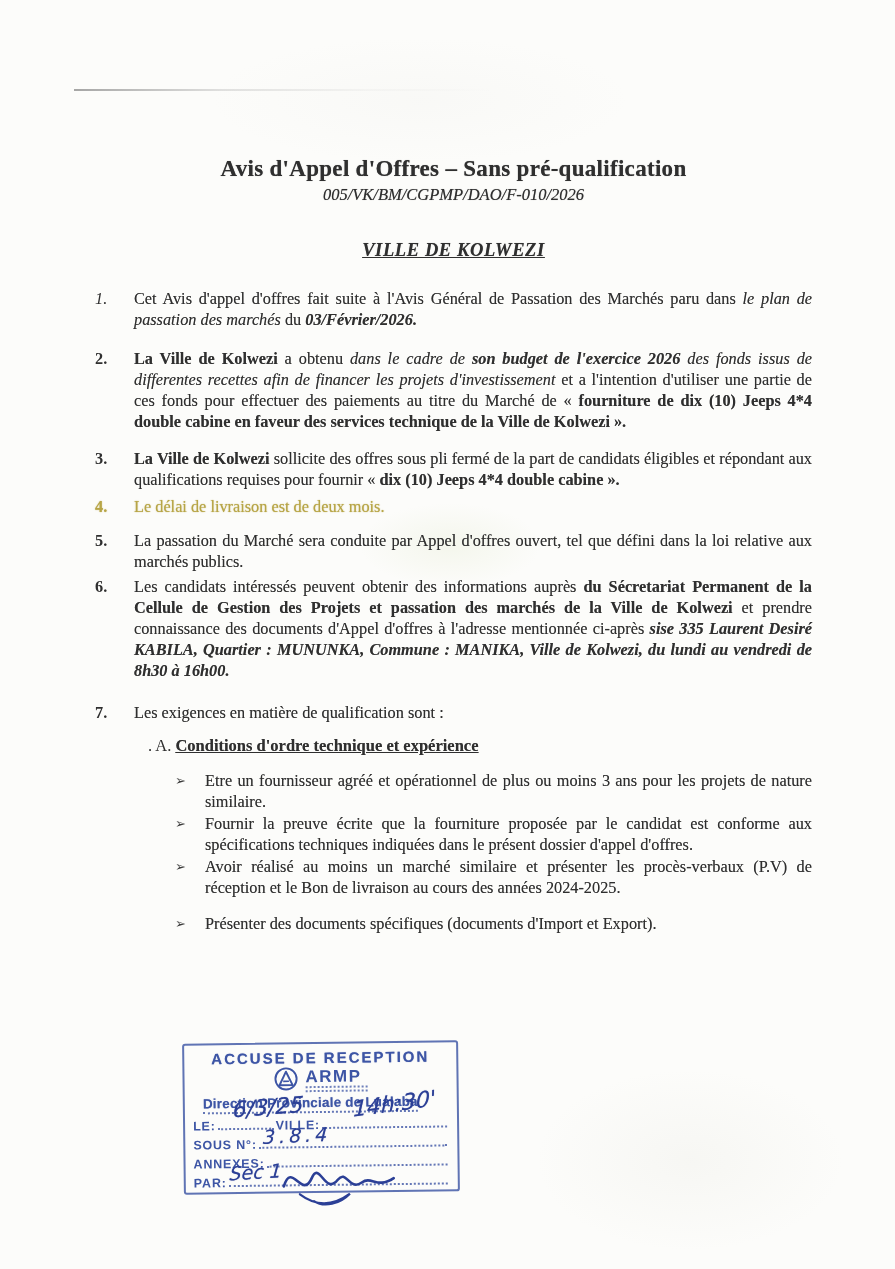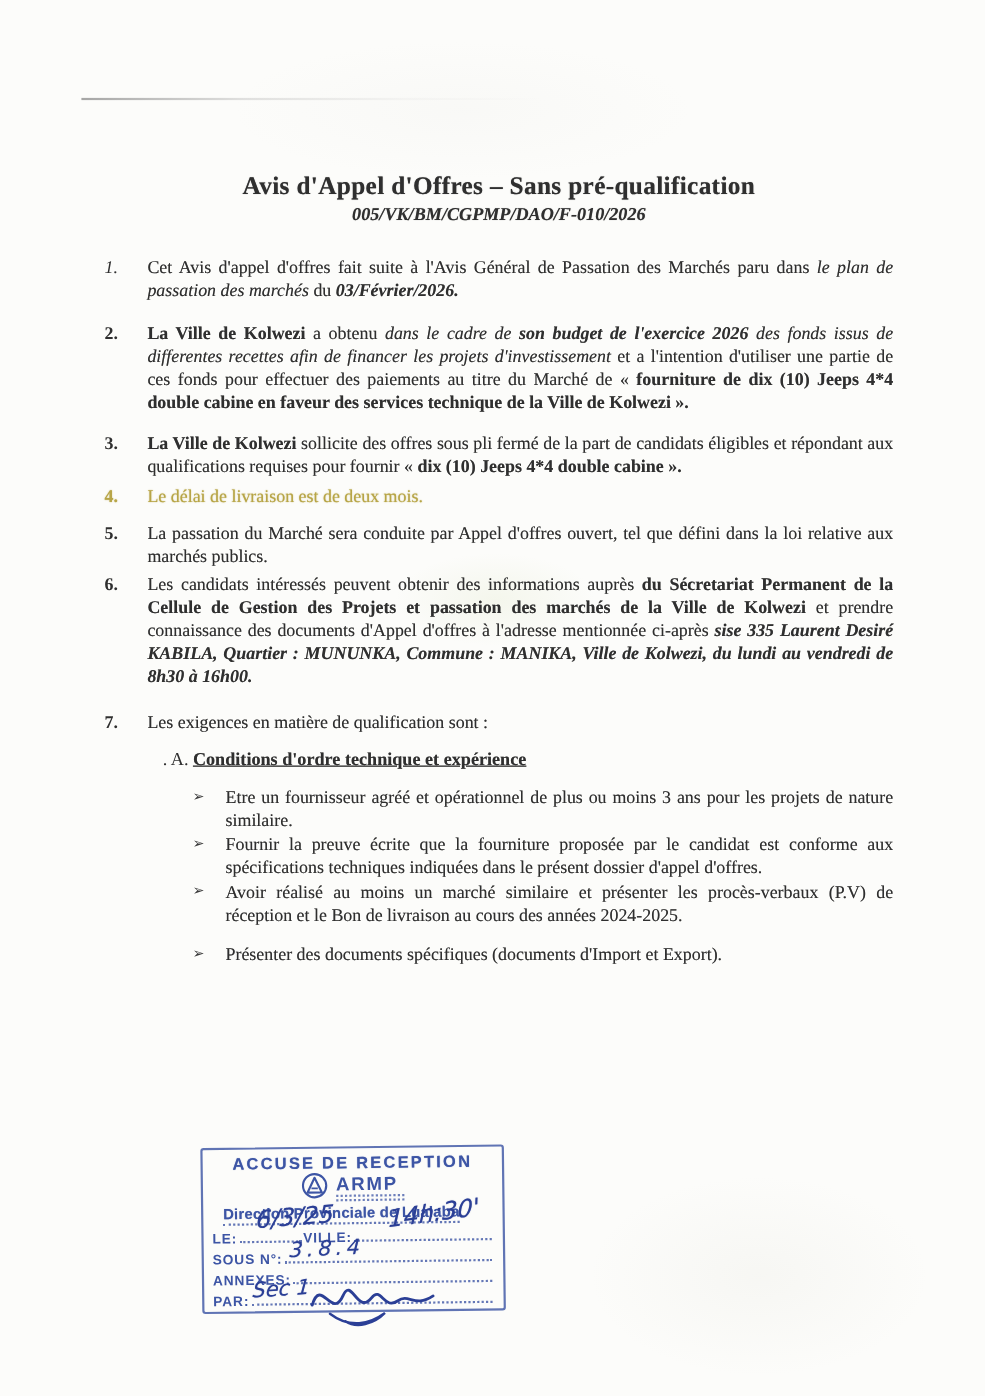--- a/index.html
+++ b/index.html
@@ -11,21 +11,21 @@
       radial-gradient(ellipse 220px 130px at 690px 1160px, rgba(200,200,185,0.10), transparent 70%),
       radial-gradient(ellipse 300px 90px at 420px 100px, rgba(210,210,205,0.08), transparent 70%);
     font-family:"Liberation Serif", serif;
     color:#2f2f2f;
   }
   .artifact{position:absolute;left:74px;top:89px;width:420px;height:2px;
     background:linear-gradient(to right, rgba(95,95,95,0.55), rgba(150,150,150,0.28) 35%, rgba(190,190,190,0.10) 70%, transparent);}
   .doc{position:absolute;left:0;top:0;width:895px;box-sizing:border-box;padding:0 83px 0 95px;}
   .title{margin-top:156px;text-align:center;font-size:23px;font-weight:bold;letter-spacing:0.3px;
     text-shadow:0 0 0.7px rgba(40,40,40,0.65);}
-  .ref{text-align:center;font-size:16.5px;font-weight:bold;font-style:italic;margin-top:3px;
+  .ref{text-align:center;font-size:16.5px;font-weight:normal;font-style:italic;margin-top:3px;
     text-shadow:0 0 0.7px rgba(40,40,40,0.6);}
   .org{ text-align:center;margin-top:35px;font-size:18.5px;font-weight:bold;font-style:italic;
     text-decoration:underline;letter-spacing:0.6px;text-shadow:0 0 0.7px rgba(40,40,40,0.6);}
   .item{display:flex;}
   .item .num{width:27px;flex:none;font-size:16.3px;line-height:21px;font-weight:bold;}
   .item .num.it{font-style:italic;font-weight:normal;}
   .item .txt{flex:1;text-align:justify;font-size:16.3px;line-height:21px;
     text-shadow:0 0 0.6px rgba(40,40,40,0.5);margin-left:12px;}
   .b{font-weight:bold;} .i{font-style:italic;} .bi{font-weight:bold;font-style:italic;}
   .m-i1{margin-top:27px;} .m-i2{margin-top:18px;} .m-i3{margin-top:16px;}
@@ -67,20 +67,21 @@
 </style>
 </head>
 <body>
 
 <div class="artifact"></div>
 
 <div class="doc">
 
   <div class="title">Avis d'Appel d'Offres – Sans pré-qualification</div>
   <div class="ref">005/VK/BM/CGPMP/DAO/F-010/2026</div>
+  <div class="org">VILLE DE KOLWEZI</div>
 
   <div class="item m-i1">
     <span class="num it">1.</span>
     <div class="txt"><span>Cet Avis d'appel d'offres fait suite à l'Avis Général de Passation des Marchés paru dans </span><span class="i">le plan de passation des marchés </span><span>du </span><span class="bi">03/Février/2026.</span></div>
   </div>
 
   <div class="item m-i2">
     <span class="num">2.</span>
     <div class="txt"><span class="b">La Ville de Kolwezi </span><span>a obtenu </span><span class="i">dans le cadre de </span><span class="bi">son budget de l'exercice 2026 </span><span class="i">des fonds issus de differentes recettes afin de financer les projets d'investissement </span><span>et a l'intention d'utiliser une partie de ces fonds pour effectuer des paiements au titre du Marché de « </span><span class="b">fourniture de dix (10) Jeeps 4*4 double cabine en faveur des services technique de la Ville de Kolwezi ».</span></div>
   </div>

